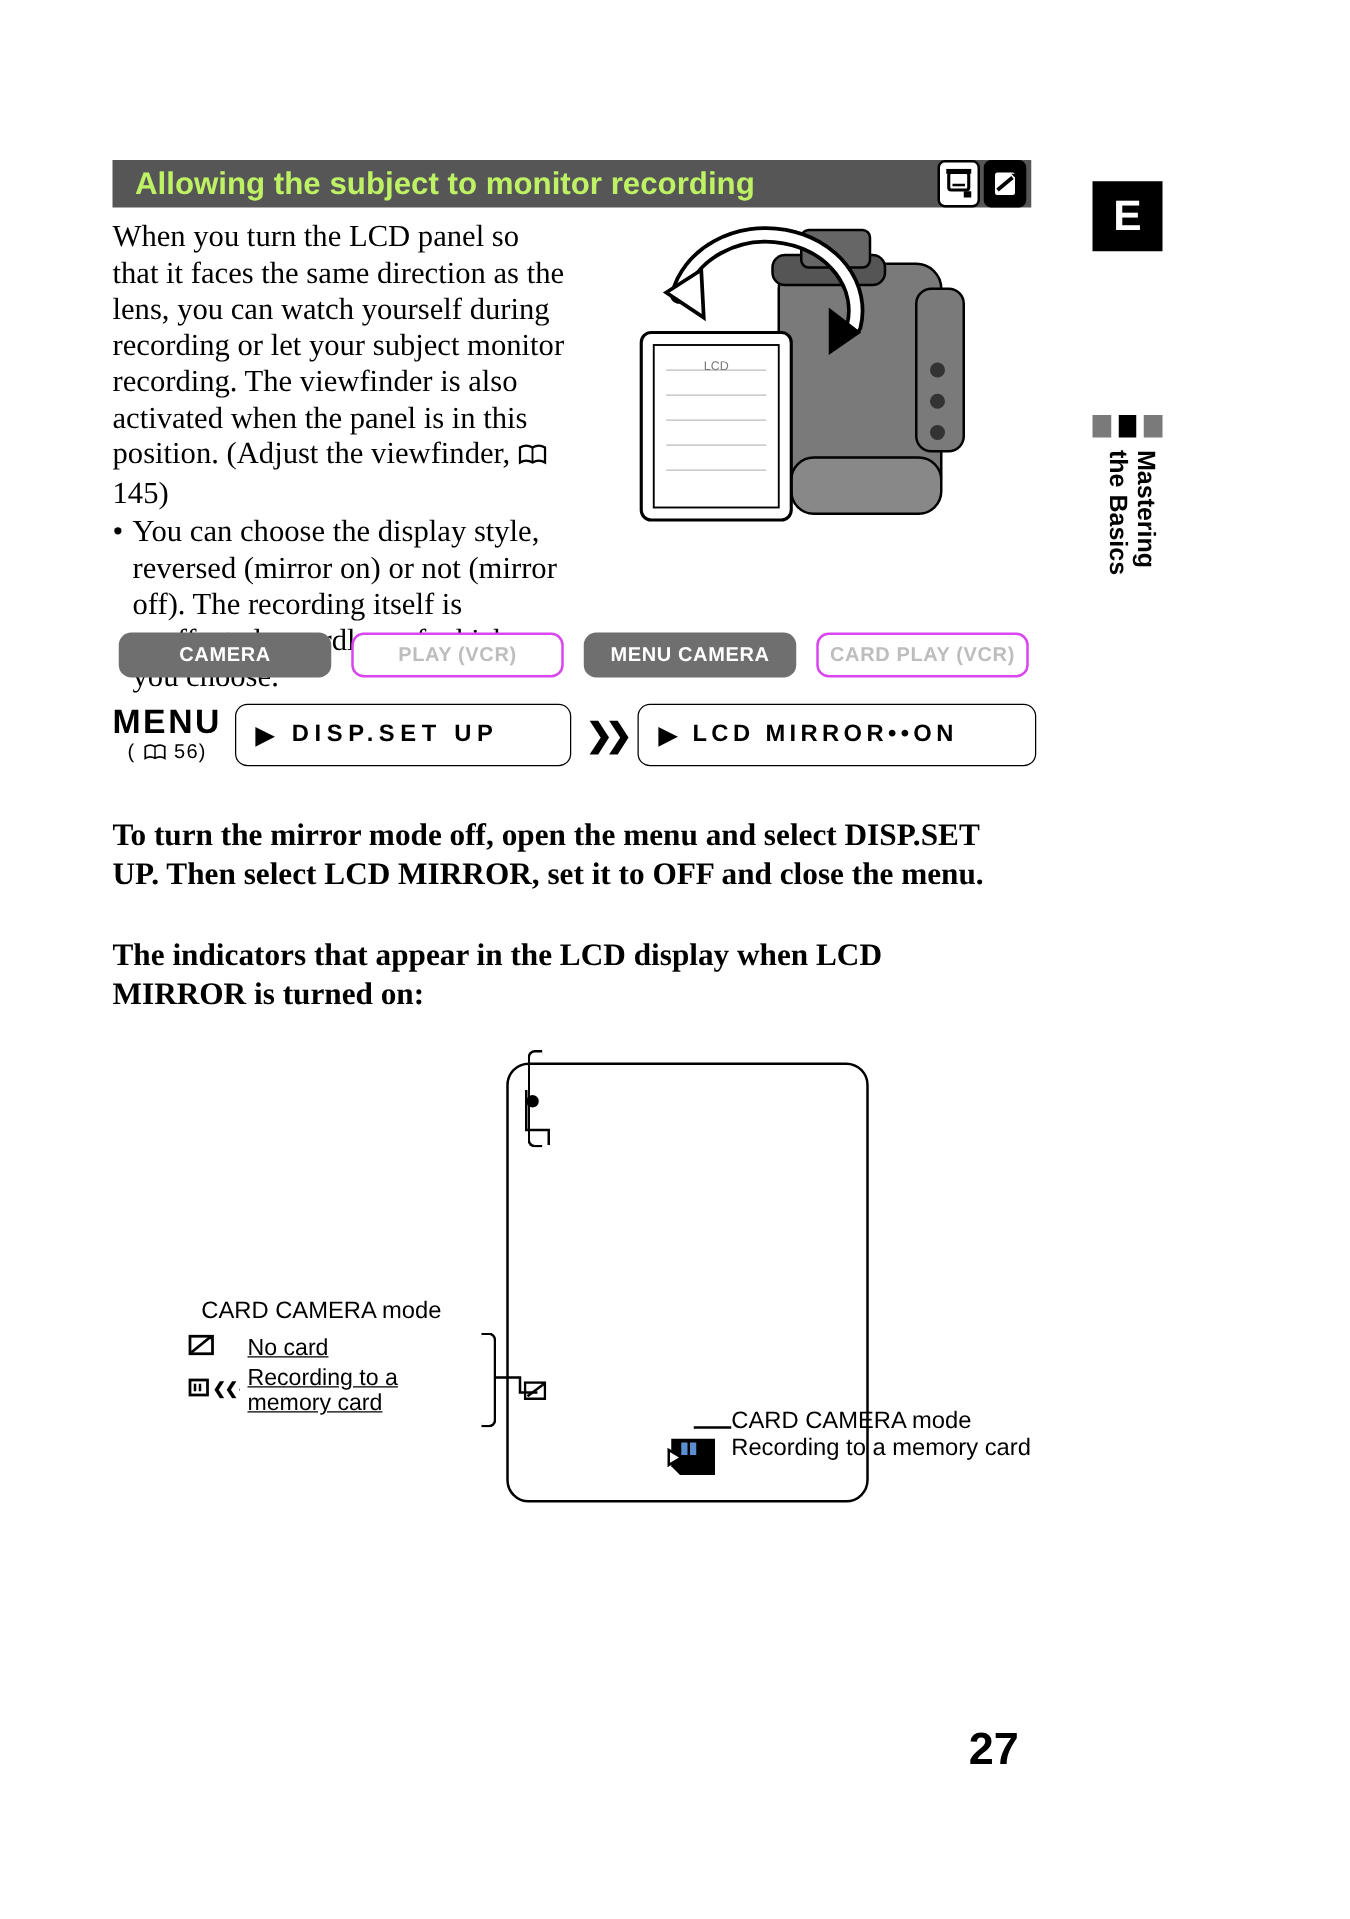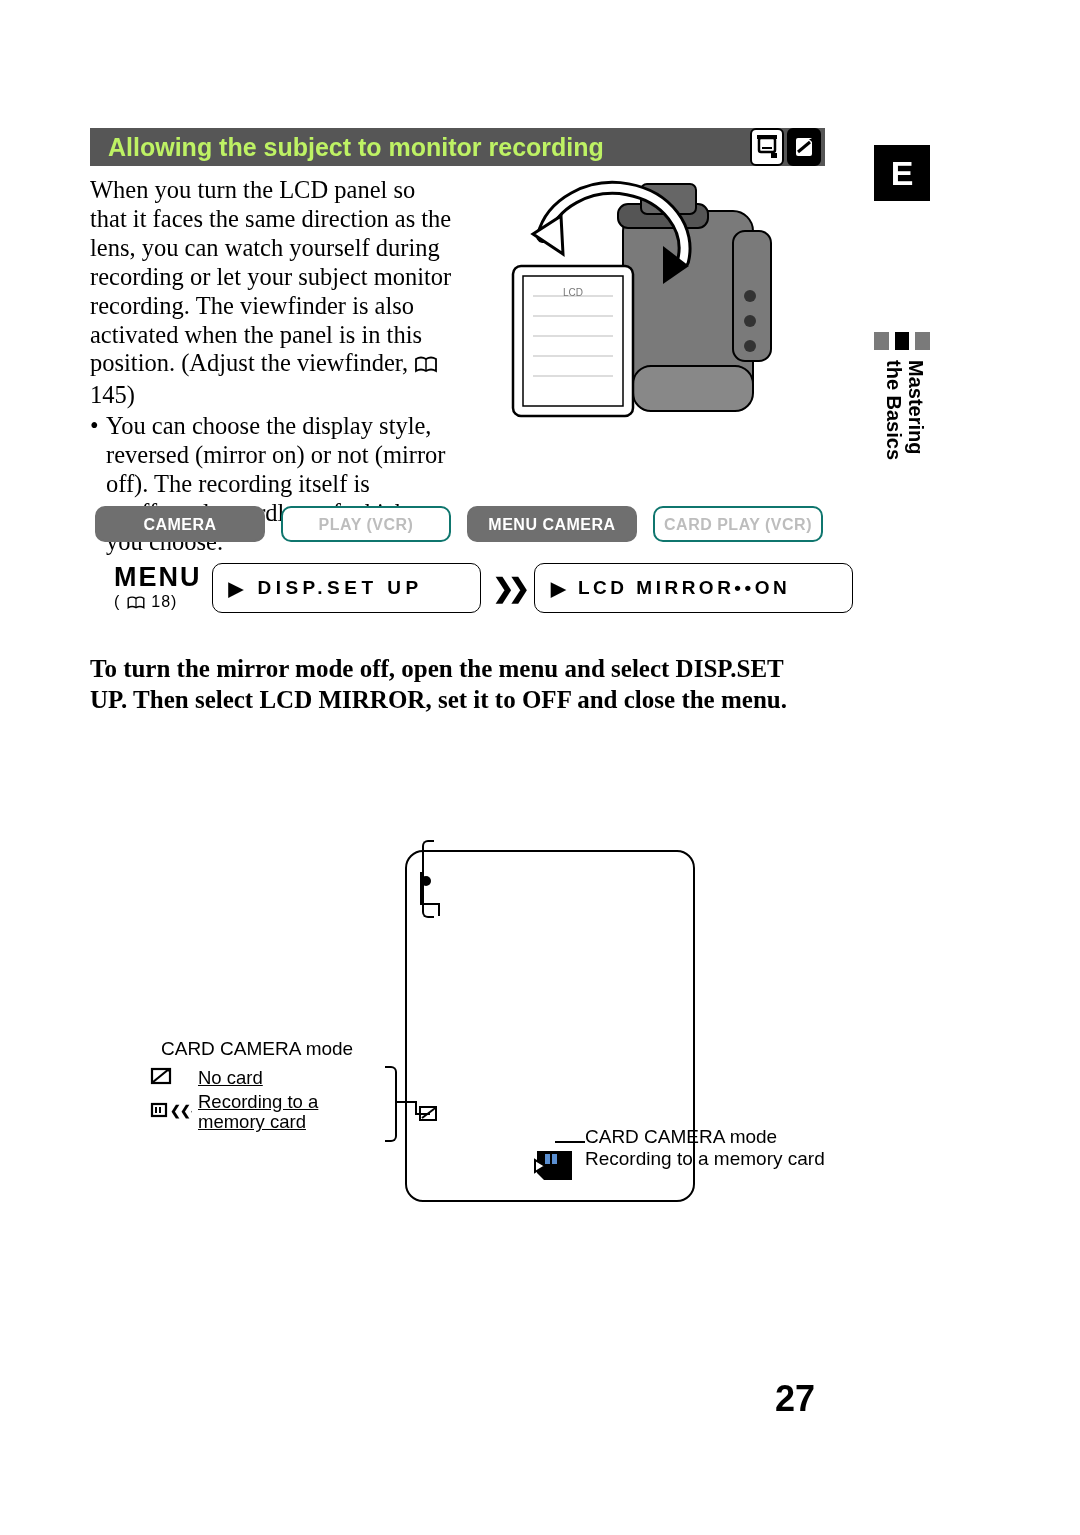--- a/index.html
+++ b/index.html
@@ -140,38 +140,37 @@
     border-radius: 10px;
     box-sizing: border-box;
     text-align: center;
     line-height: 34px;
     font-family: Arial, Helvetica, sans-serif;
     font-weight: bold;
     font-size: 16px;
     letter-spacing: 0.5px;
   }
   .mode.active { background: #6f6f6f; color: #fff; border: 2px solid #6f6f6f; }
-  .mode.inactive { background: #fff; color: #bdbdbd; border: 2px solid #0f766e; }
+  .mode.inactive { background: #fff; color: #bdbdbd; border: 2px solid #d946ef; }
 
   
   .menu-row {
     position: absolute;
     left: 90px;
     top: 562px;
     display: flex;
     align-items: center;
     gap: 10px;
     font-family: Arial, Helvetica, sans-serif;
   }
   .menu-label { text-align: center; }
   .menu-label .top {
     font-size: 27px;
     font-weight: 900;
     letter-spacing: 2px;
-    margin-left: 24px;
   }
   .menu-label .bottom {
     font-size: 16px;
     letter-spacing: 1px;
   }
   .menu-box {
     border: 1.5px solid #000;
     border-radius: 10px;
     height: 48px;
     display: flex;
@@ -379,33 +378,34 @@
 
   <div class="menu-row">
     <div class="menu-label">
       <div class="top">MENU</div>
       <div class="bottom">
         ( <span class="book-icon">
             <svg width="20" height="14" viewBox="0 0 24 18">
               <path d="M2 3 Q7 0 12 3 Q17 0 22 3 L22 15 Q17 12 12 15 Q7 12 2 15 Z" fill="none" stroke="#000" stroke-width="1.8"></path>
               <line x1="12" y1="3" x2="12" y2="15" stroke="#000" stroke-width="1.5"></line>
             </svg>
-          </span> <span>18</span>)
+          </span> <span>56</span>)
       </div>
     </div>
     <div class="menu-box big">
       <span style="font-family:Arial;">▶</span>&nbsp;<span>DISP.SET UP</span>
     </div>
     <div class="dbl-arrow">❯❯</div>
     <div class="menu-box long">
       <span style="font-family:Arial;">▶</span>&nbsp;<span>LCD MIRROR••ON</span>
     </div>
   </div>
 
   <div class="instr p1">To turn the mirror mode off, open the menu and select DISP.SET UP. Then select LCD MIRROR, set it to OFF and close the menu.</div>
+  <div class="instr p2">The indicators that appear in the LCD display when LCD MIRROR is turned on:</div>
 
   <div class="diagram">
 
     <div class="bracket-top"></div>
     <div class="leader1">
       <svg width="28" height="48">
         <path d="M6 0 L6 32 L24 32 L24 44" fill="none" stroke="#000" stroke-width="2"></path>
       </svg>
     </div>
 

